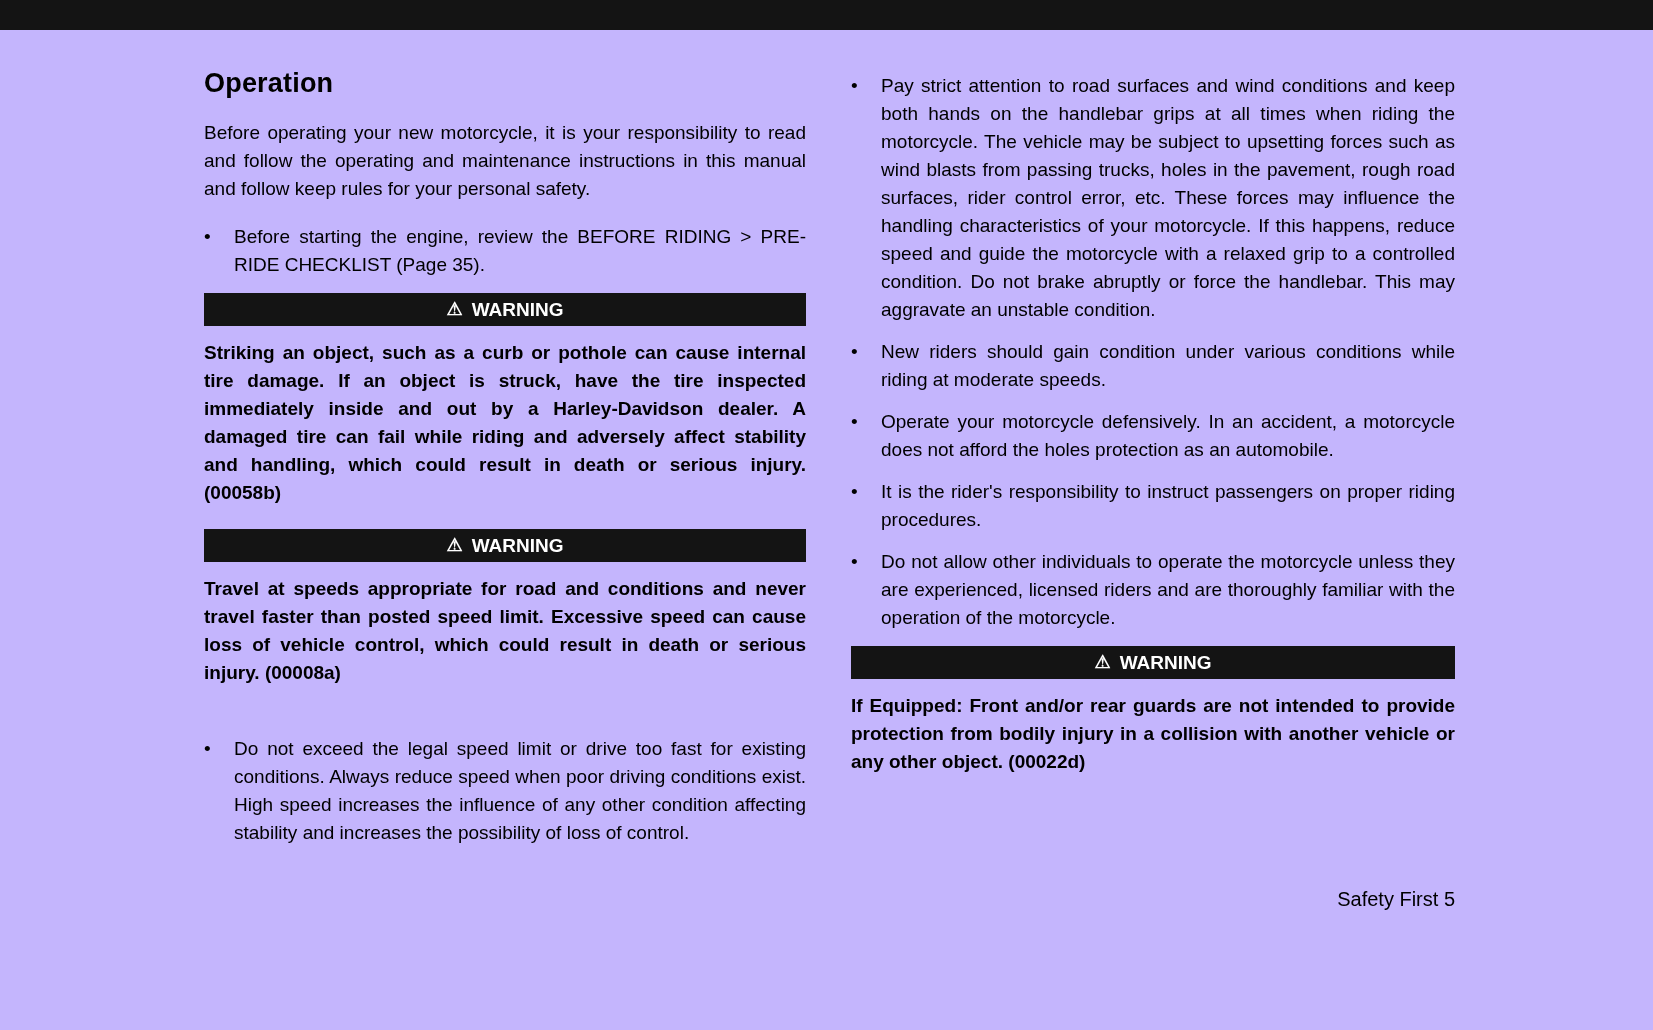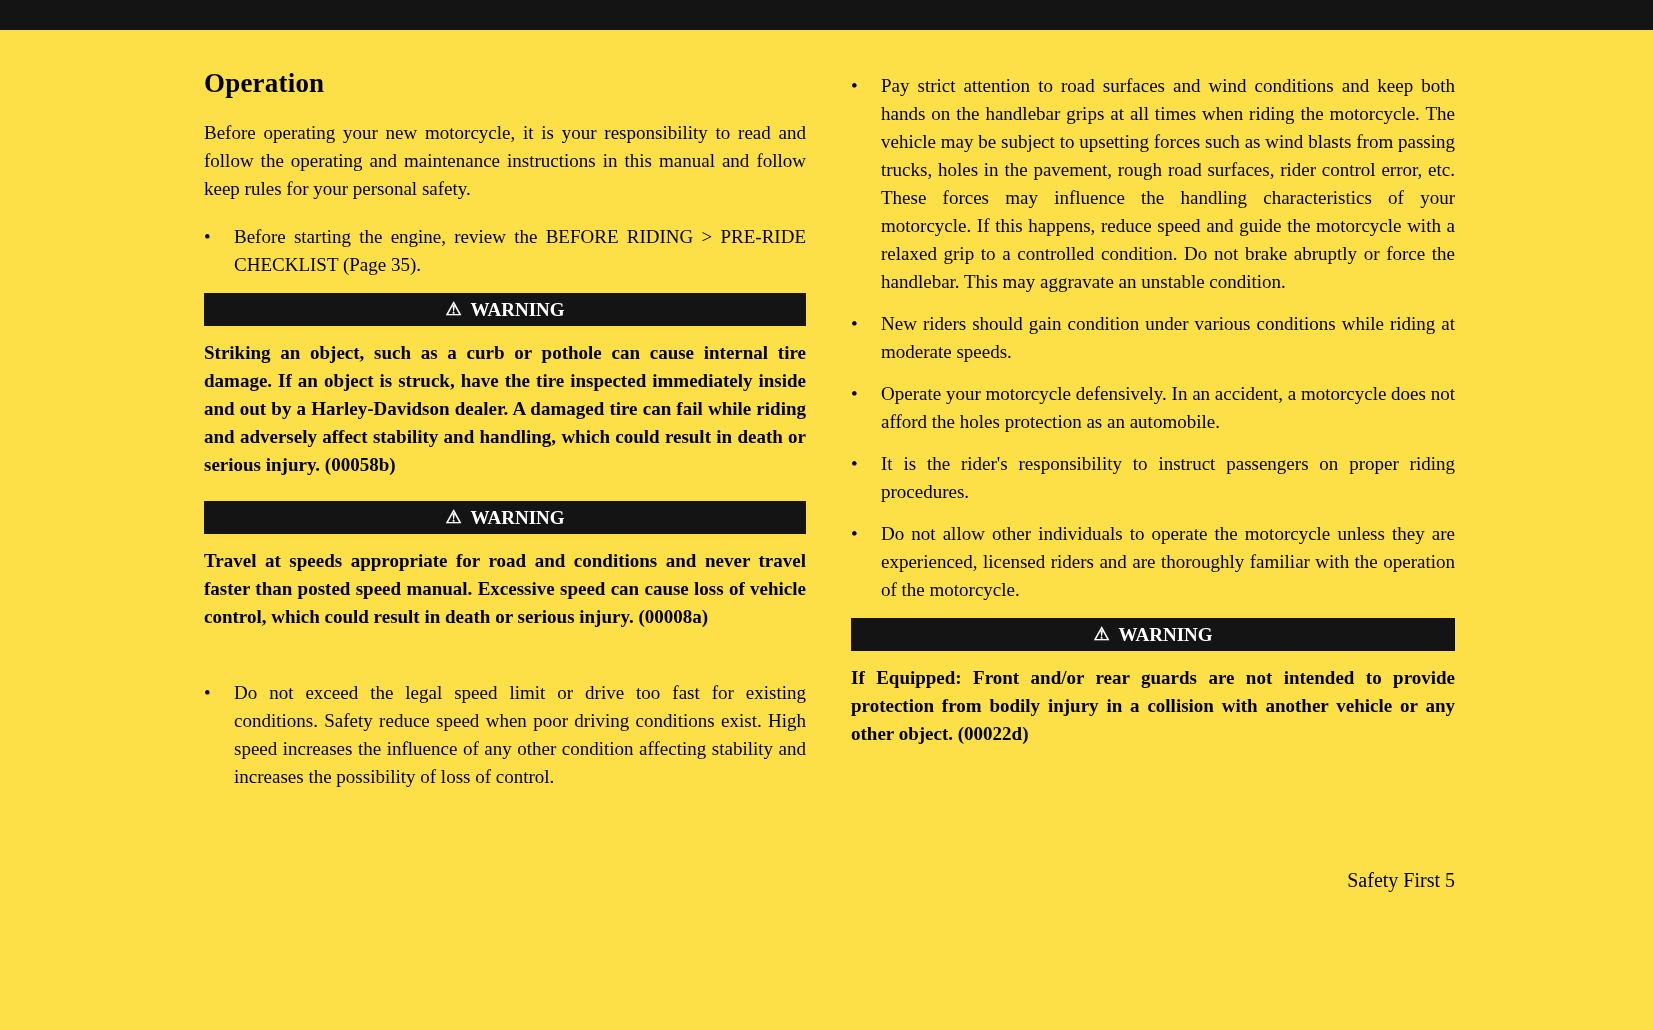--- a/index.html
+++ b/index.html
@@ -1,22 +1,22 @@
 <!DOCTYPE html>
 <html><head>
 <meta charset="utf-8">
 <style>
   html, body { margin: 0; padding: 0; background: #ffffff; }
   .page {
     position: relative;
     width: 1653px;
     height: 1030px;
-    background: #fde047;
+    background: #c4b5fd;
     color: #000000;
-    font-family: Liberation Serif, serif;
+    font-family: Liberation Sans, sans-serif;
     overflow: hidden;
   }
   .top-bar {
     width: 100%;
     height: 30px;
     background: #141414;
   }
   .content {
     display: flex;
     padding-left: 204px;
@@ -74,21 +74,21 @@
   .warn-body {
     font-size: 19px;
     line-height: 28px;
     font-weight: bold;
     text-align: justify;
     margin: 12px 0 22px 0;
   }
   .spacer-lg { height: 26px; }
   .footer {
     position: absolute;
-    top: 869px;
+    top: 888px;
     right: 198px;
     font-size: 20px;
   }
 </style>
 </head>
 <body>
 
 <div class="page">
 
   <div class="top-bar"></div>
@@ -111,27 +111,27 @@
         <span>WARNING</span>
       </div>
 
       <p class="warn-body">Striking an object, such as a curb or pothole can cause internal tire damage. If an object is struck, have the tire inspected immediately inside and out by a Harley-Davidson dealer. A damaged tire can fail while riding and adversely affect stability and handling, which could result in death or serious injury. (00058b)</p>
 
       <div class="warn-bar">
         <span class="warn-icon">⚠</span>
         <span>WARNING</span>
       </div>
 
-      <p class="warn-body">Travel at speeds appropriate for road and conditions and never travel faster than posted speed manual. Excessive speed can cause loss of vehicle control, which could result in death or serious injury. (00008a)</p>
+      <p class="warn-body">Travel at speeds appropriate for road and conditions and never travel faster than posted speed limit. Excessive speed can cause loss of vehicle control, which could result in death or serious injury. (00008a)</p>
 
       <div class="spacer-lg"></div>
 
       <div class="bullet">
         <span class="marker">•</span>
-        <div class="text">Do not exceed the legal speed limit or drive too fast for existing conditions. Safety reduce speed when poor driving conditions exist. High speed increases the influence of any other condition affecting stability and increases the possibility of loss of control.</div>
+        <div class="text">Do not exceed the legal speed limit or drive too fast for existing conditions. Always reduce speed when poor driving conditions exist. High speed increases the influence of any other condition affecting stability and increases the possibility of loss of control.</div>
       </div>
 
     </div>
 
     <div class="col-right">
 
       <div class="bullet">
         <span class="marker">•</span>
         <div class="text">Pay strict attention to road surfaces and wind conditions and keep both hands on the handlebar grips at all times when riding the motorcycle. The vehicle may be subject to upsetting forces such as wind blasts from passing trucks, holes in the pavement, rough road surfaces, rider control error, etc. These forces may influence the handling characteristics of your motorcycle. If this happens, reduce speed and guide the motorcycle with a relaxed grip to a controlled condition. Do not brake abruptly or force the handlebar. This may aggravate an unstable condition.</div>
       </div>

